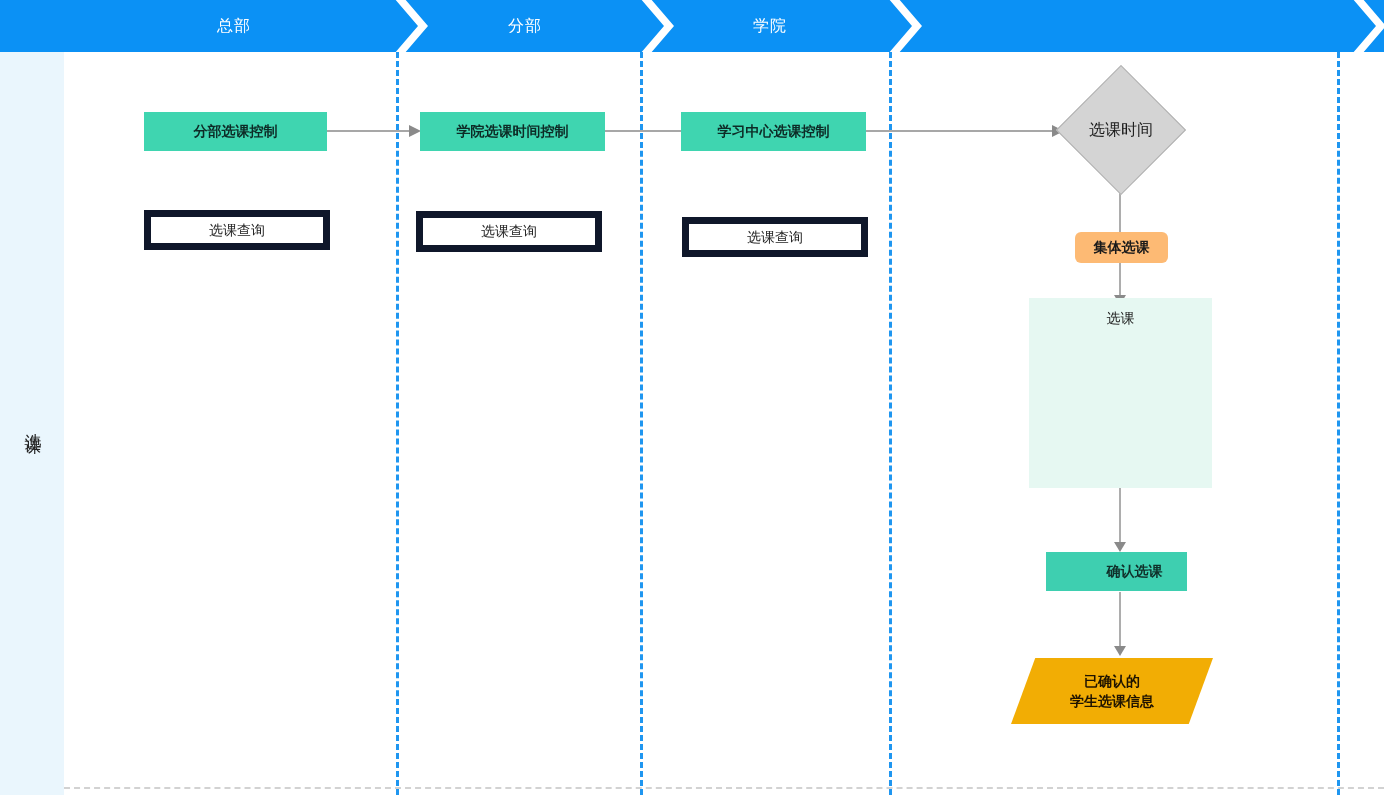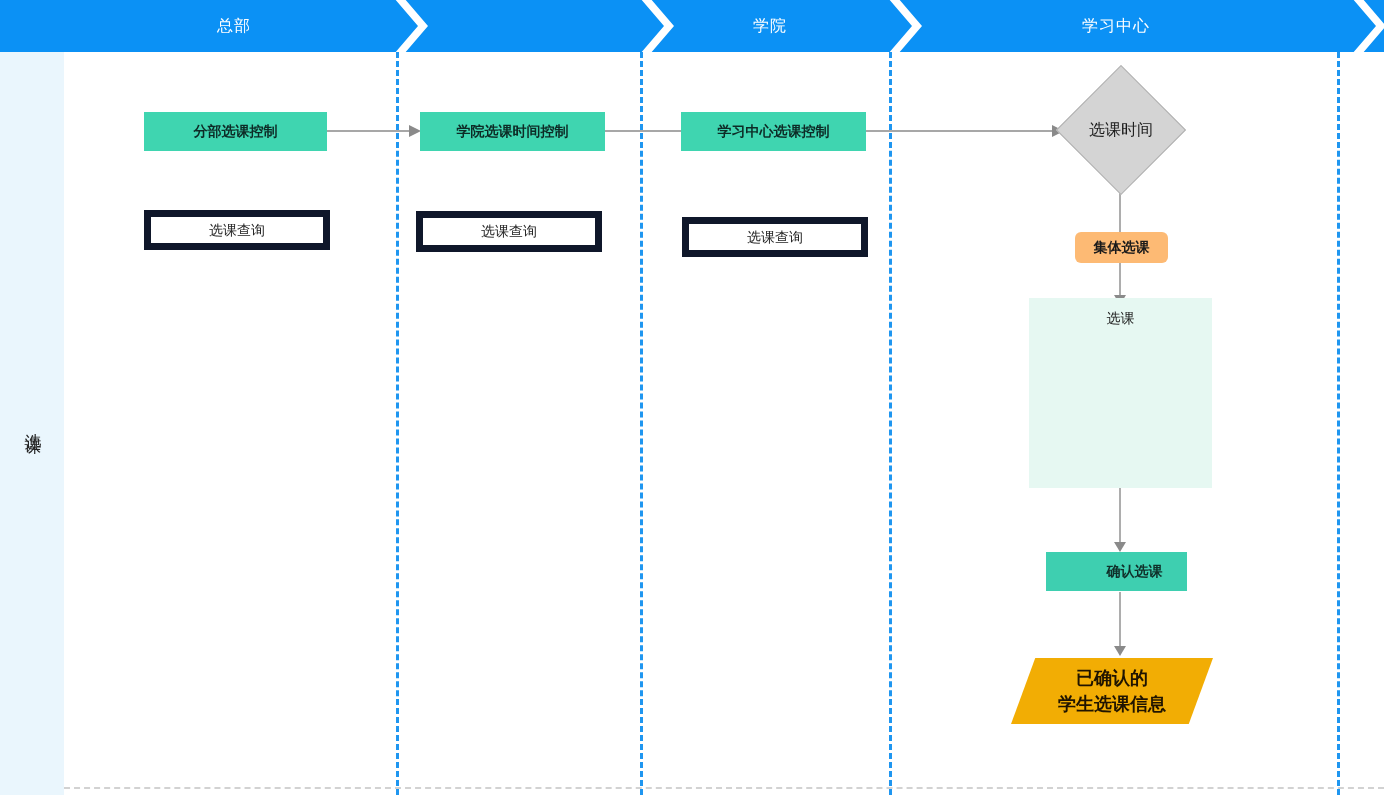--- a/index.html
+++ b/index.html
@@ -106,38 +106,38 @@
   
   .para-wrap { position: absolute; }
   .para-shape {
     position: absolute; left: 0; top: 0; width: 100%; height: 100%;
     background: #f2ad04;
     clip-path: polygon(12% 0%, 100% 0%, 88% 100%, 0% 100%);
   }
   .para-text {
     position: absolute; left: 0; top: 0; width: 100%; height: 100%;
     display: flex; align-items: center; justify-content: center;
-    font-size: 18px; font-weight: bold; color: #201400;
+    font-size: 14px; font-weight: bold; color: #201400;
     text-align: center; line-height: 1.45; z-index: 2;
   }
 
   
   .conn { position: absolute; }
   .conn svg { display: block; overflow: visible; }
 </style>
 </head>
 <body>
 
 <div id="root">
 
   <div class="header-band"></div>
 
   <div class="lane-title" style="left:64px;  width:340px;">总部</div>
+  <div class="lane-title" style="left:404px; width:242px;">分部</div>
   <div class="lane-title" style="left:648px; width:244px;">学院</div>
-  <div class="lane-title" style="left:896px; width:440px;">学习中心</div>
 
   <div class="chev" style="left:378px;">
     <svg width="54" height="52" viewBox="0 0 54 52">
       <path d="M16,-2 L40,26 L16,54 L26,54 L50,26 L26,-2 Z" fill="#ffffff"></path>
     </svg>
   </div>
   <div class="chev" style="left:624px;">
     <svg width="54" height="52" viewBox="0 0 54 52">
       <path d="M16,-2 L40,26 L16,54 L26,54 L50,26 L26,-2 Z" fill="#ffffff"></path>
     </svg>

